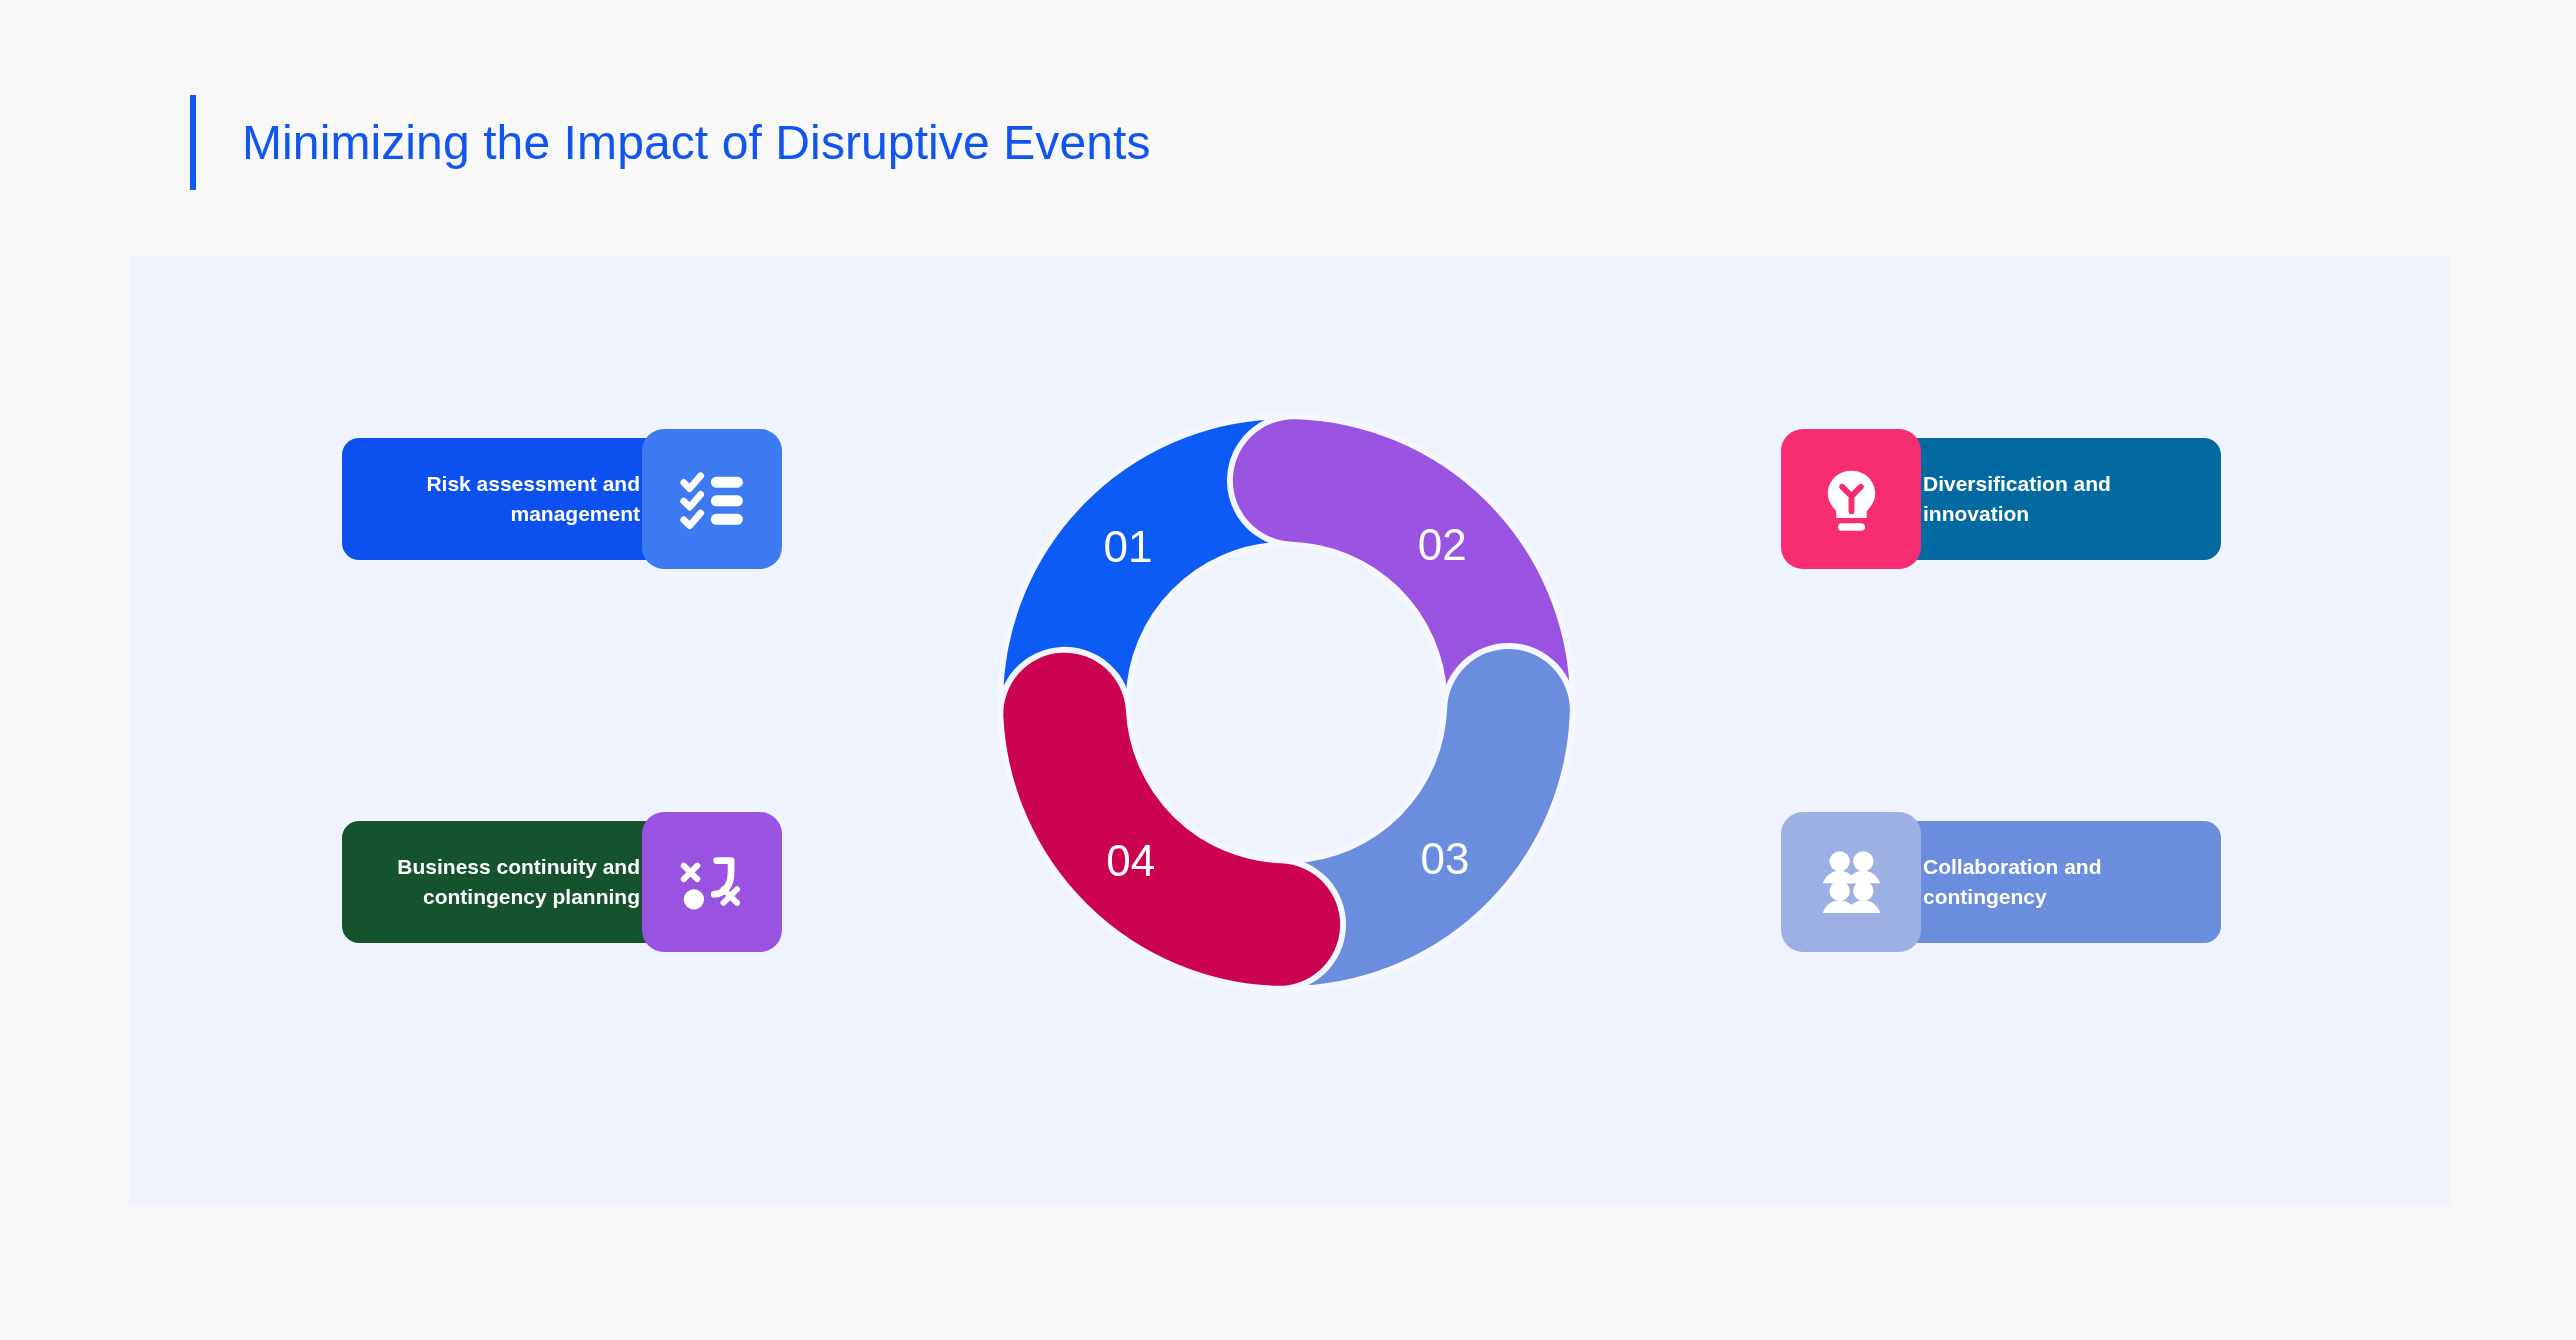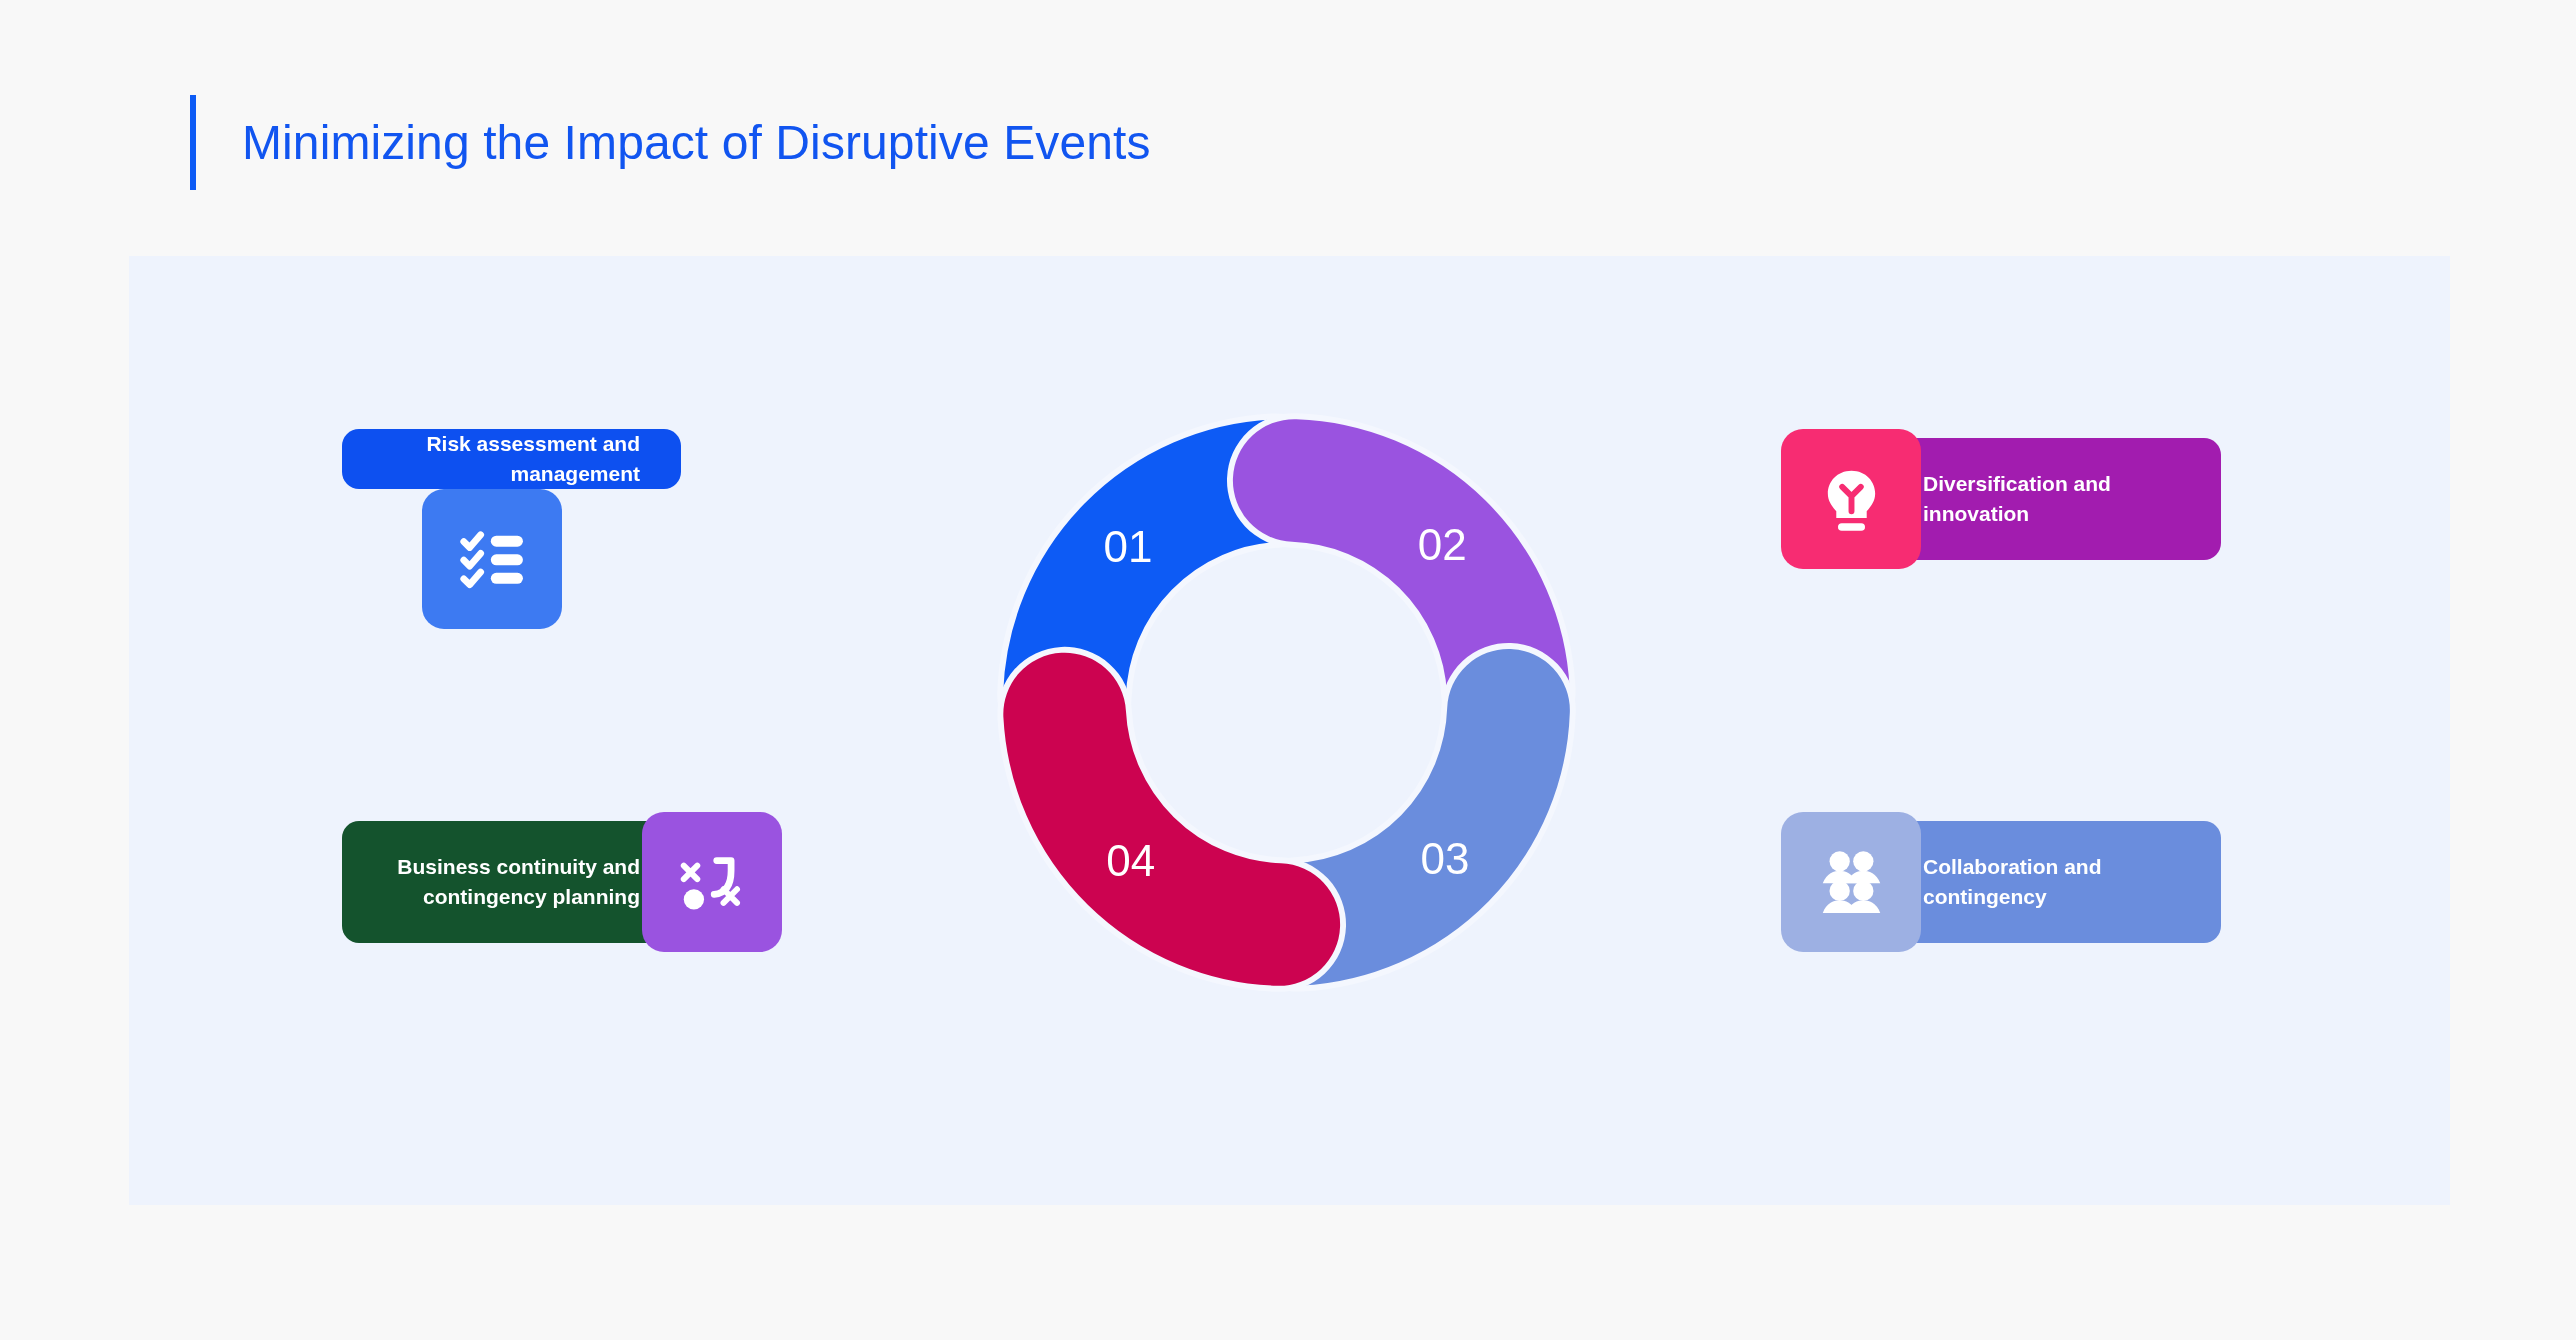--- a/index.html
+++ b/index.html
@@ -70,21 +70,21 @@
   .card.right{flex-direction:row;}
   .card.right .icon-tile{position:relative;z-index:2;}
   .card.right .card-bar{
     width:339px;
     padding-left:41px;
     justify-content:flex-start;
     margin-left:-39px;
   }
   .card.right .card-text{text-align:left;}
 
-  #card-risk       {left:342px;  top:429px;flex-direction:column;}
+  #card-risk       {left:342px;  top:429px;}
   #card-continuity {left:342px;  top:812px;}
   #card-diversify  {left:1781px; top:429px;}
   #card-collab     {left:1781px; top:812px;}
 
   
   #donut-wrap{
     position:absolute;
     left:948px;top:364px;width:677px;height:677px;
   }
   #donut-svg{display:block;width:677px;height:677px;}
@@ -138,21 +138,21 @@
 </div>
 
 <div class="card right" id="card-diversify">
   <div class="icon-tile" style="background:#f72c72;">
     <svg width="71" height="71" viewBox="0 0 84 84">
       <path d="M42 8 C25 8 14 21 14 35 C14 45 20 51 24 56 L24 64 L60 64 L60 56 C64 51 70 45 70 35 C70 21 59 8 42 8 Z" fill="#fff"></path>
       <path d="M42 56 L42 38 M42 38 L31 27 M42 38 L53 27" fill="none" stroke="#f72c72" stroke-width="7" stroke-linecap="round" stroke-linejoin="round"></path>
       <rect x="26" y="70" width="32" height="9" rx="4.5" fill="#fff"></rect>
     </svg>
   </div>
-  <div class="card-bar" style="background:#a21caf;">
+  <div class="card-bar" style="background:#0369a1;">
     <span class="card-text">Diversification and innovation</span>
   </div>
 </div>
 
 <div class="card right" id="card-collab">
   <div class="icon-tile" style="background:#9db0e3;">
     <svg width="71" height="71" viewBox="0 0 84 84">
       <circle cx="28" cy="17" r="12" fill="#fff"></circle>
       <circle cx="56" cy="17" r="12" fill="#fff"></circle>
       <path d="M8 43 C12 31 22 28 28 28 C34 28 44 31 48 43 Z" fill="#fff"></path>

